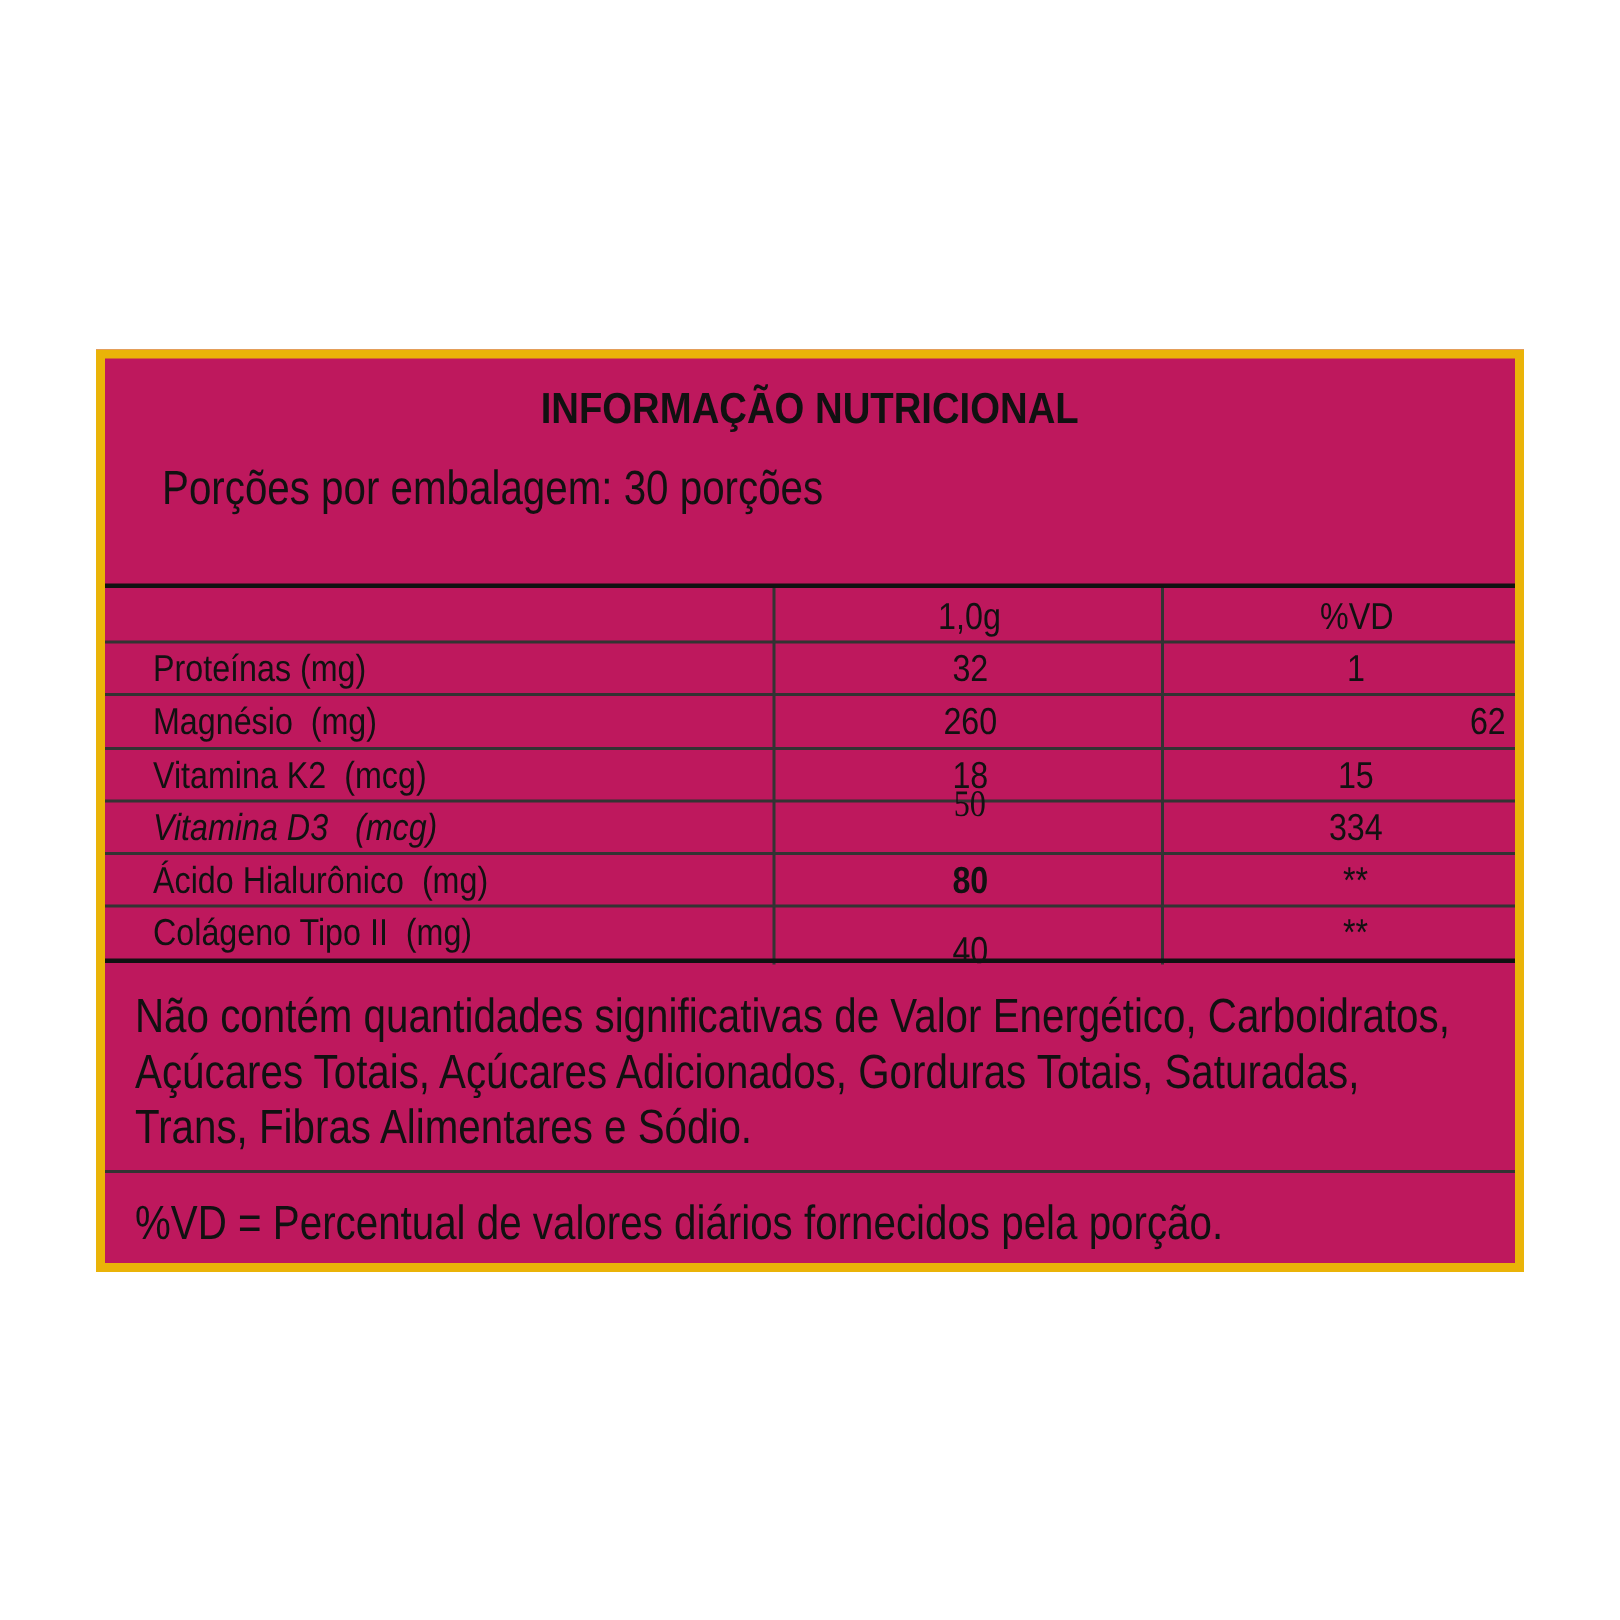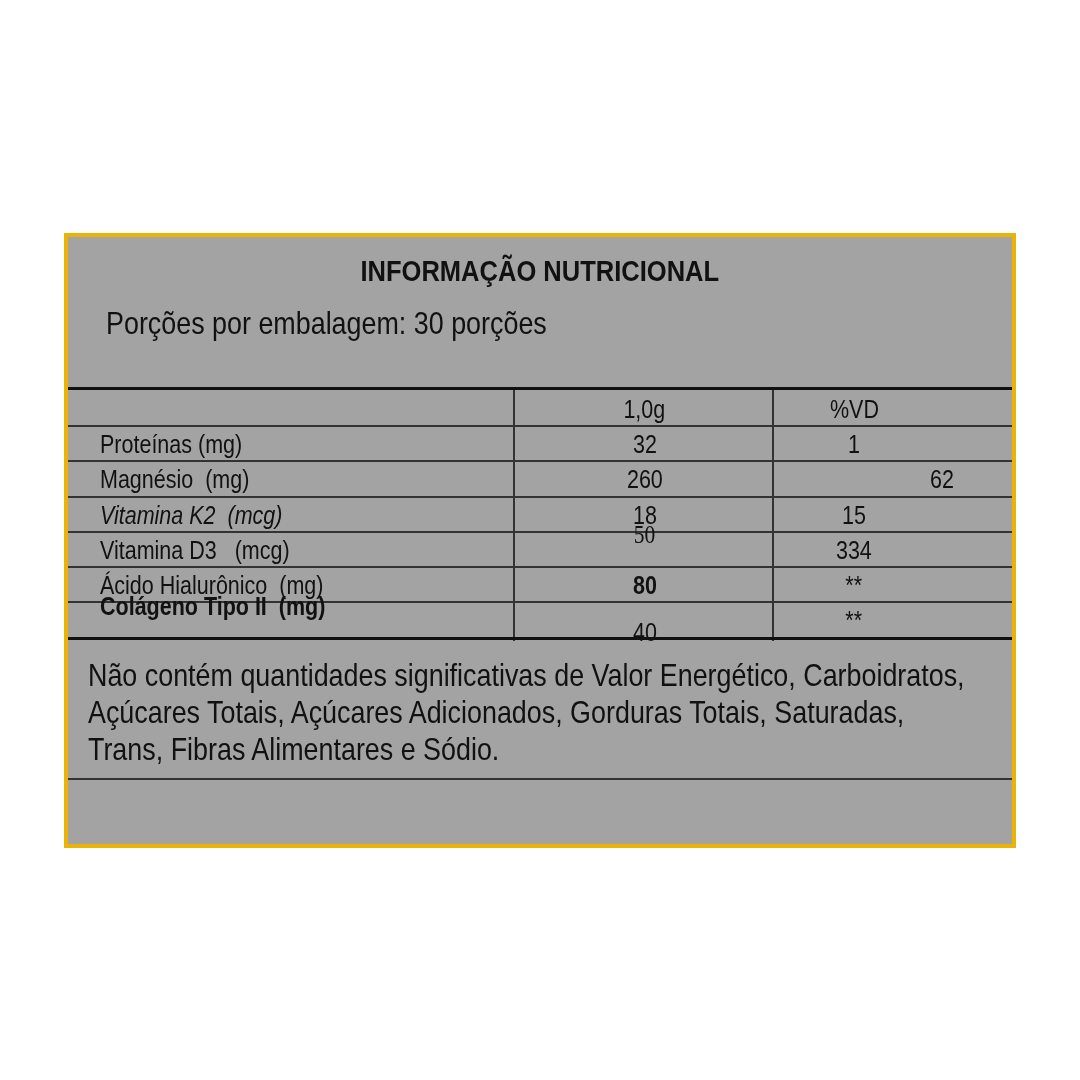--- a/index.html
+++ b/index.html
@@ -1,32 +1,32 @@
 <!DOCTYPE html>
 <html><head>
 <meta charset="utf-8">
 <style>
   html, body { margin:0; padding:0; background:#ffffff; }
   body { width:1080px; height:1080px; position:relative; overflow:hidden;
          font-family:"Liberation Sans", sans-serif; color:#111111; }
   .panel { position:absolute; left:64px; top:233px; width:952px; height:615px;
-           box-sizing:border-box; border:4px solid #eab308; background:#a3a3a3; }
+           box-sizing:border-box; border:6px solid #eab308; background:#be185d; }
   .abs { position:absolute; white-space:nowrap; }
   .cond { display:inline-block; transform-origin:left center; }
   .title { left:0; right:0; top:18px; text-align:center; font-weight:bold; font-size:29px; }
   .title .cond { transform-origin:center center; transform:scaleX(0.88); }
   .serv { left:38px; font-size:32px; }
   .serv .cond { transform:scaleX(0.84); }
   .hline { position:absolute; left:0; right:0; background:#111111; }
   .vline { position:absolute; width:2px; background:#333333; }
   .cell { position:absolute; font-size:25px; line-height:35px; height:35px; white-space:nowrap; }
   .cell .cond { transform:scaleX(0.86); }
   .c1 { left:32px; }
   .c2 { left:447px; width:259px; text-align:center; }
-  .c3 { left:684px; width:204px; text-align:center; }
+  .c3 { left:732px; width:204px; text-align:center; }
   .c2 .cond, .c3 .cond { transform-origin:center center; }
   .note { left:20px; font-size:32px; line-height:37px; }
   .note .cond { transform:scaleX(0.84); }
 </style>
 </head>
 <body>
 
 <div class="panel">
 
   <div class="abs title">
@@ -58,50 +58,53 @@
     <div class="hline" style="top:223px;height:2px;background:#333;"></div>
 
     <div>
       <div class="cell c1" style="top:225px;"><span class="cond" style="white-space:pre">Magnésio  (mg)</span></div>
       <div class="cell c2" style="top:225px;"><span class="cond">260</span></div>
       <div class="cell c3" style="top:225px;text-align:right;"><span class="cond">62</span></div>
     </div>
     <div class="hline" style="top:259px;height:2px;background:#333;"></div>
 
     <div>
-      <div class="cell c1" style="top:261px;font-style:italic;"><span class="cond" style="white-space:pre">Vitamina K2  (mcg)</span></div>
+      <div class="cell c1" style="top:261px;"><span class="cond" style="white-space:pre">Vitamina K2  (mcg)</span></div>
       <div class="cell c2" style="top:261px;"><span class="cond">18</span></div>
       <div class="cell c3" style="top:261px;"><span class="cond">15</span></div>
     </div>
     <div class="hline" style="top:294px;height:2px;background:#333;"></div>
 
     <div>
-      <div class="cell c1" style="top:296px;"><span class="cond" style="white-space:pre">Vitamina D3   (mcg)</span></div>
+      <div class="cell c1" style="top:296px;font-style:italic;"><span class="cond" style="white-space:pre">Vitamina D3   (mcg)</span></div>
       <div class="cell c2" style="top:280px;font-family:Liberation Serif, serif;"><span class="cond">50</span></div>
       <div class="cell c3" style="top:296px;"><span class="cond">334</span></div>
     </div>
     <div class="hline" style="top:329px;height:2px;background:#333;"></div>
 
     <div>
       <div class="cell c1" style="top:331px;"><span class="cond" style="white-space:pre">Ácido Hialurônico  (mg)</span></div>
       <div class="cell c2" style="top:331px;font-weight:bold;"><span class="cond">80</span></div>
       <div class="cell c3" style="top:331px;"><span class="cond">**</span></div>
     </div>
     <div class="hline" style="top:364px;height:2px;background:#333;"></div>
 
     <div>
-      <div class="cell c1" style="top:352px;font-weight:bold;"><span class="cond" style="white-space:pre">Colágeno Tipo II  (mg)</span></div>
+      <div class="cell c1" style="top:366px;"><span class="cond" style="white-space:pre">Colágeno Tipo II  (mg)</span></div>
       <div class="cell c2" style="top:366px;margin-top:12px;"><span class="cond">40</span></div>
       <div class="cell c3" style="top:366px;"><span class="cond">**</span></div>
     </div>
   </div>
 
   <div class="hline" style="top:400px;height:3px;"></div>
 
   <div>
     <div class="abs note" style="top:420px;"><span class="cond">Não contém quantidades significativas de Valor Energético, Carboidratos,</span></div>
     <div class="abs note" style="top:457px;text-decoration:underline;"><span class="cond">Açúcares Totais, Açúcares Adicionados, Gorduras Totais, Saturadas,</span></div>
     <div class="abs note" style="top:494px;"><span class="cond">Trans, Fibras Alimentares e Sódio.</span></div>
   </div>
 
   <div class="hline" style="top:541px;height:2px;background:#333;"></div>
 
+  <div class="abs note" style="top:558px;">
+    <span class="cond">%VD = Percentual de valores diários fornecidos pela porção.</span>
+  </div>
 </div>
 
 </body></html>

